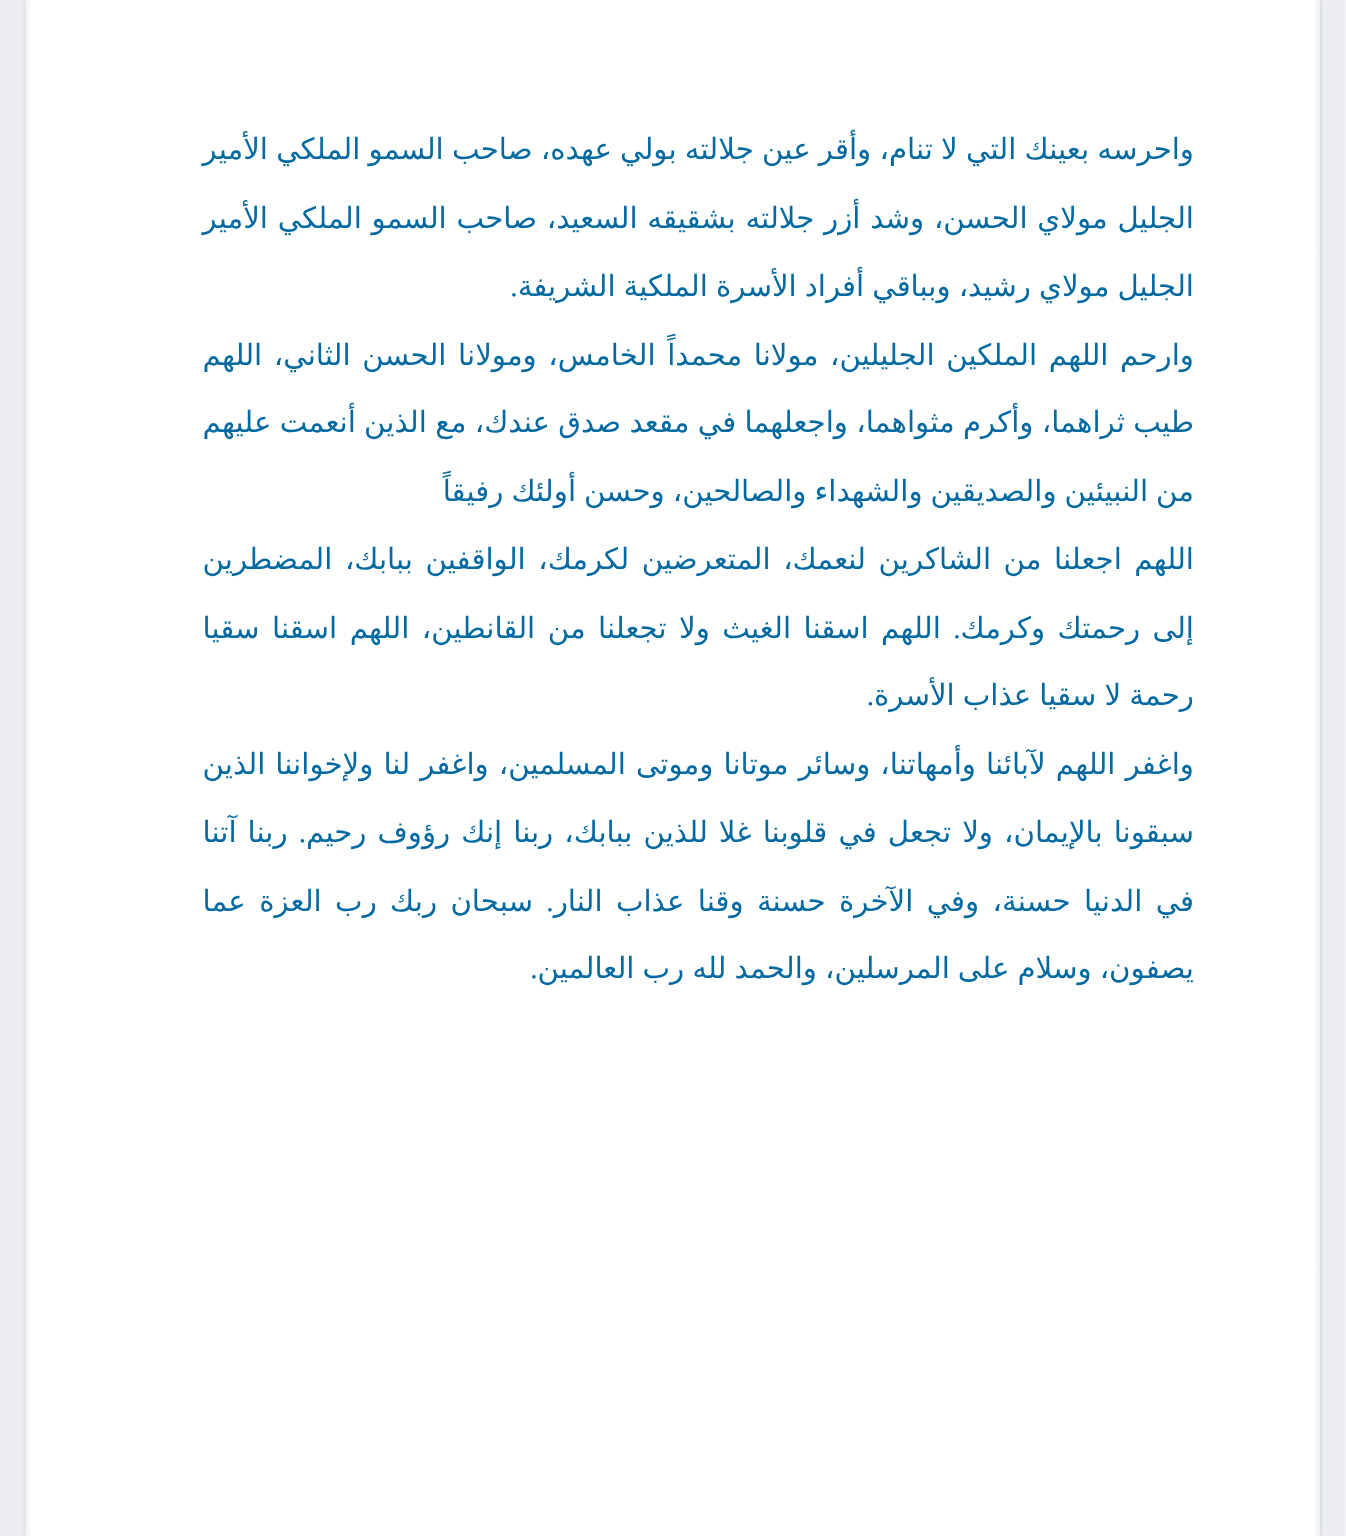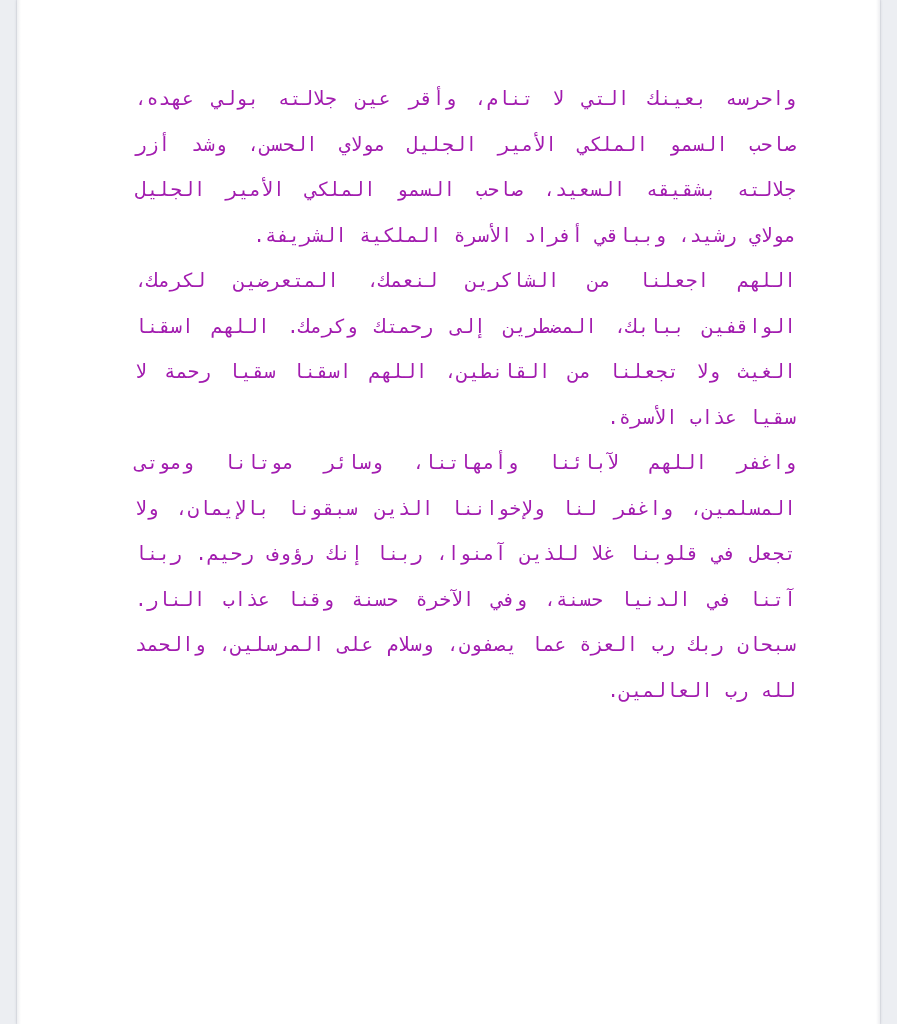--- a/index.html
+++ b/index.html
@@ -58,39 +58,40 @@
 
   
   .doc-body {
     position: absolute;
     top: 78px;
     right: 84px;   
     width: 661px;  
     direction: rtl;
     text-align: justify;
     text-align-last: right;
-    color: #a21caf;
-    font-family: Liberation Mono, monospace;
+    color: #0369a1;
+    font-family: Liberation Serif, serif;
     font-size: 19.5px;
     line-height: 45.5px;
     word-spacing: 0.5px;
     -webkit-font-smoothing: antialiased;
   }
 
   .doc-body p {
     margin: 0;
     padding: 0;
     text-align: justify;
     text-align-last: right;
   }
 </style>
 </head>
 <body>
 
 <div class="viewport">
   <div class="page">
     <div class="doc-body">
       <p>واحرسه بعينك التي لا تنام، وأقر عين جلالته بولي عهده، صاحب السمو الملكي الأمير الجليل مولاي الحسن، وشد أزر جلالته بشقيقه السعيد، صاحب السمو الملكي الأمير الجليل مولاي رشيد، وبباقي أفراد الأسرة الملكية الشريفة.</p>
+      <p>وارحم اللهم الملكين الجليلين، مولانا محمداً الخامس، ومولانا الحسن الثاني، اللهم طيب ثراهما، وأكرم مثواهما، واجعلهما في مقعد صدق عندك، مع الذين أنعمت عليهم من النبيئين والصديقين والشهداء والصالحين، وحسن أولئك رفيقاً</p>
       <p>اللهم اجعلنا من الشاكرين لنعمك، المتعرضين لكرمك، الواقفين ببابك، المضطرين إلى رحمتك وكرمك. اللهم اسقنا الغيث ولا تجعلنا من القانطين، اللهم اسقنا سقيا رحمة لا سقيا عذاب الأسرة.</p>
-      <p>واغفر اللهم لآبائنا وأمهاتنا، وسائر موتانا وموتى المسلمين، واغفر لنا ولإخواننا الذين سبقونا بالإيمان، ولا تجعل في قلوبنا غلا للذين آمنوا، ربنا إنك رؤوف رحيم. ربنا آتنا في الدنيا حسنة، وفي الآخرة حسنة وقنا عذاب النار. سبحان ربك رب العزة عما يصفون، وسلام على المرسلين، والحمد لله رب العالمين.</p>
+      <p>واغفر اللهم لآبائنا وأمهاتنا، وسائر موتانا وموتى المسلمين، واغفر لنا ولإخواننا الذين سبقونا بالإيمان، ولا تجعل في قلوبنا غلا للذين ببابك، ربنا إنك رؤوف رحيم. ربنا آتنا في الدنيا حسنة، وفي الآخرة حسنة وقنا عذاب النار. سبحان ربك رب العزة عما يصفون، وسلام على المرسلين، والحمد لله رب العالمين.</p>
     </div>
   </div>
 </div>
 
 </body></html>

